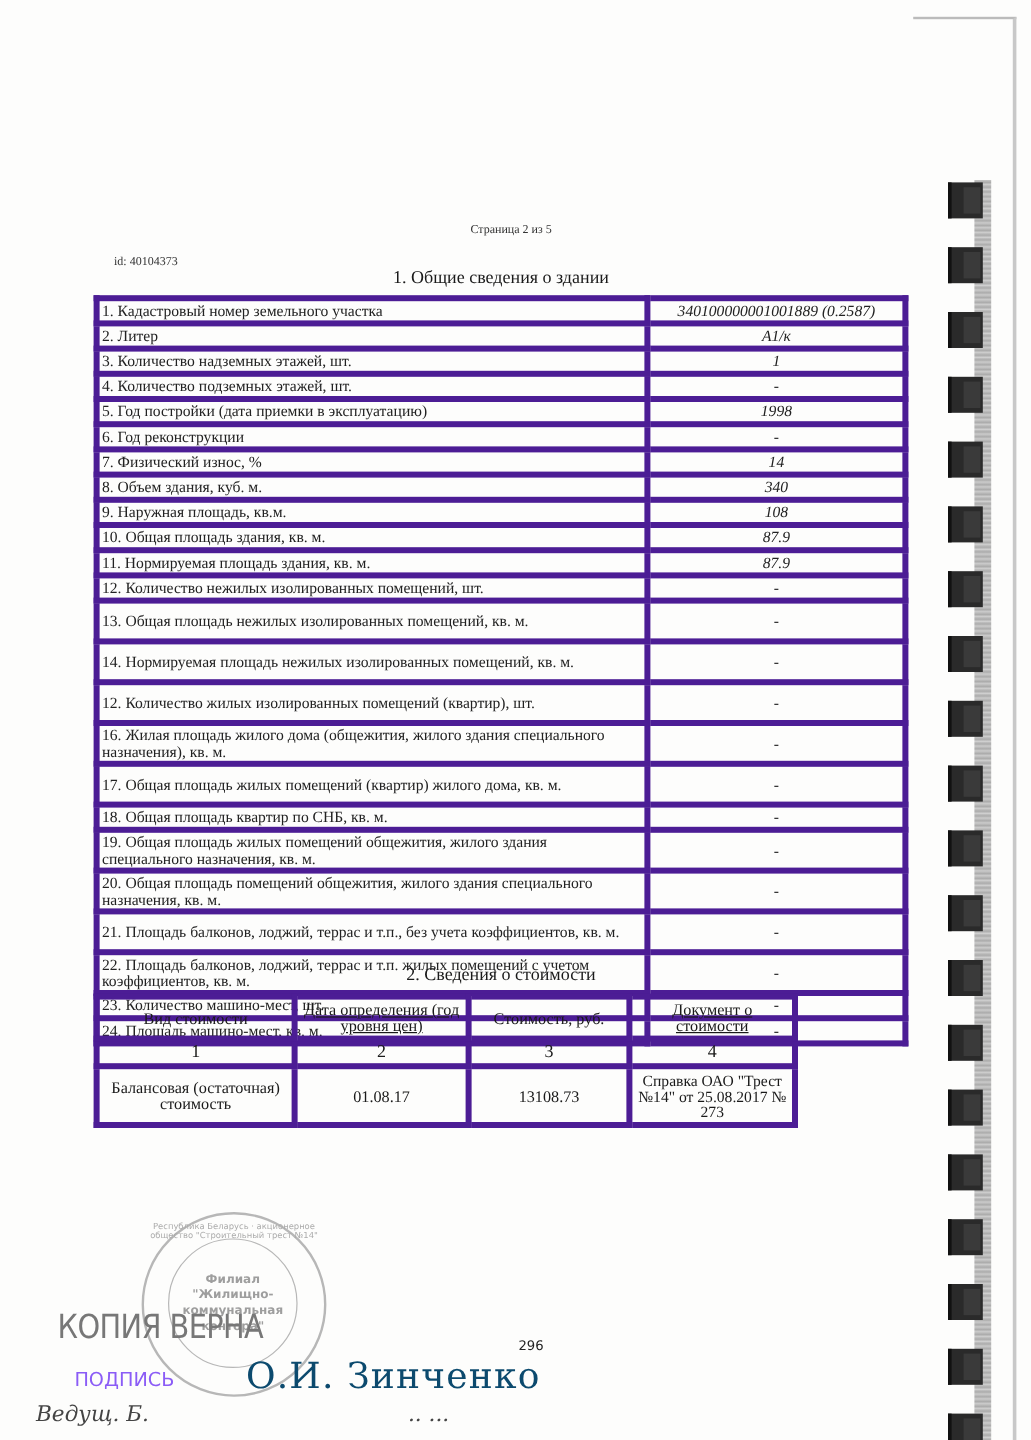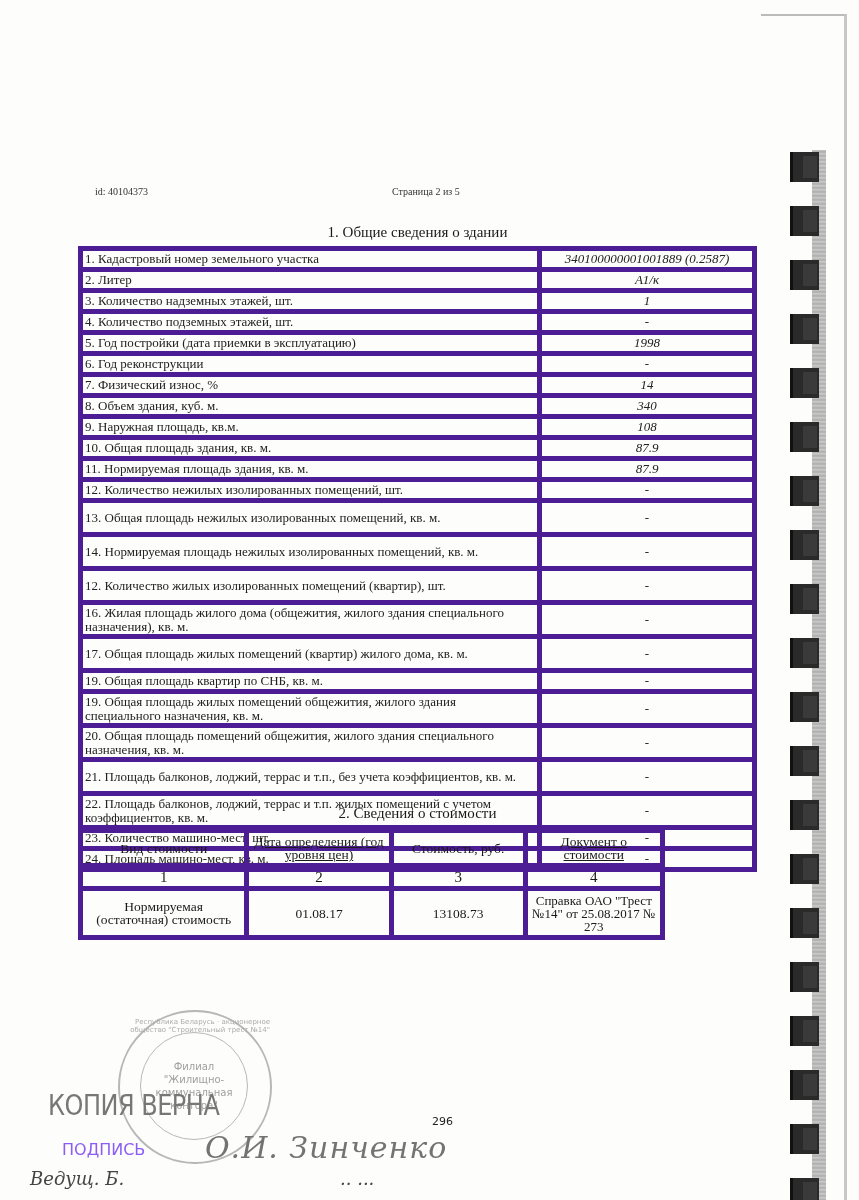--- a/index.html
+++ b/index.html
@@ -23,21 +23,21 @@
       position: absolute; left: 790px; width: 26px; height: 30px;
       background: #2a2a2a; border-left: 3px solid #111;
     }
     .binding-clip::after {
       content: ""; position: absolute; left: 10px; top: 4px; width: 14px; height: 22px;
       background: #3a3a3a;
     }
     .meta {
       position: absolute; top: 186px; font-size: 10px; color: #333;
     }
-    .meta.id { left: 95px; }
+    .meta.id { left: 95px; margin-top: 27px; }
     .meta.pages { left: 392px; }
     h2.section-title {
       position: absolute; margin: 0; font-weight: normal; font-size: 15px;
       text-align: center; width: 859px; left: -12px;
     }
     table {
       border-collapse: collapse; position: absolute; font-size: 13px;
     }
     table td, table th {
       border: 5px solid #4c1d95; padding: 0 4px; line-height: 14px;
@@ -57,36 +57,37 @@
     .stamp {
       position: absolute; left: 118px; top: 1010px; width: 150px; height: 150px;
       border-radius: 50%; border: 2px solid #9a9a9a; opacity: 0.7;
     }
     .stamp-inner {
       position: absolute; left: 20px; top: 20px; width: 106px; height: 106px;
       border-radius: 50%; border: 1.5px solid #9a9a9a;
       display: flex; flex-direction: column; align-items: center; justify-content: center;
       font-size: 10px; color: #777; font-family: "DejaVu Sans", sans-serif; line-height: 13px;
       text-align: center;
+      font-weight: bold;
     }
     .stamp-ring {
-      position: absolute; left: 0; top: 2px; width: 150px; text-align: right;
+      position: absolute; left: 0; top: 2px; width: 150px; text-align: center;
       font-size: 9px; color: #888; font-family: "DejaVu Sans", sans-serif;
     }
     .copy-stamp {
       position: absolute; left: 48px; top: 1092px; font-family: "DejaVu Sans", sans-serif;
       font-size: 24px; color: #777; letter-spacing: -0.5px; transform: scaleY(1.15);
     }
     .sign-label {
       position: absolute; left: 62px; top: 1140px; font-family: "DejaVu Sans", sans-serif;
       font-size: 16px; color: #8b5cf6;
     }
     .signature {
       position: absolute; left: 205px; top: 1130px; font-family: "DejaVu Serif", serif;
-      font-style: italic; font-size: 30px; color: #737373; letter-spacing: 1px;
+      font-size: 30px; color: #0c4a6e; letter-spacing: 1px;
     }
     .scribble {
       position: absolute; left: 30px; top: 1168px; font-style: italic; font-size: 18px; color: #444;
       font-family: "DejaVu Serif", serif;
     }
     .scribble.right { left: 340px; }
     .page-number {
       position: absolute; left: 432px; top: 1115px; font-family: "DejaVu Sans", sans-serif;
       font-size: 11px; color: #222;
     }
@@ -188,21 +189,21 @@
       </tr>
       <tr class="double">
         <td class="label">16. Жилая площадь жилого дома (общежития, жилого здания специального назначения), кв. м.</td>
         <td class="val">-</td>
       </tr>
       <tr class="double">
         <td class="label">17. Общая площадь жилых помещений (квартир) жилого дома, кв. м.</td>
         <td class="val">-</td>
       </tr>
       <tr class="single">
-        <td class="label">19. Общая площадь квартир по СНБ, кв. м.</td>
+        <td class="label">18. Общая площадь квартир по СНБ, кв. м.</td>
         <td class="val">-</td>
       </tr>
       <tr class="double">
         <td class="label">19. Общая площадь жилых помещений общежития, жилого здания специального назначения, кв. м.</td>
         <td class="val">-</td>
       </tr>
       <tr class="double">
         <td class="label">20. Общая площадь помещений общежития, жилого здания специального назначения, кв. м.</td>
         <td class="val">-</td>
       </tr>
@@ -243,21 +244,21 @@
     </tr>
     <tr class="nums">
       <th>1</th>
       <th>2</th>
       <th>3</th>
       <th>4</th>
     </tr>
   </thead>
   <tbody>
     <tr>
-      <td>Нормируемая (остаточная) стоимость</td>
+      <td>Балансовая (остаточная) стоимость</td>
       <td>01.08.17</td>
       <td>13108.73</td>
       <td style="font-size:13px;">Справка ОАО "Трест №14" от 25.08.2017 № 273</td>
     </tr>
   </tbody>
 </table>
 
 <div class="stamp">
   <div class="stamp-ring" style="font-size:7px; top:6px;">Республика Беларусь · акционерное общество "Строительный трест №14"</div>
   <div class="stamp-inner">

